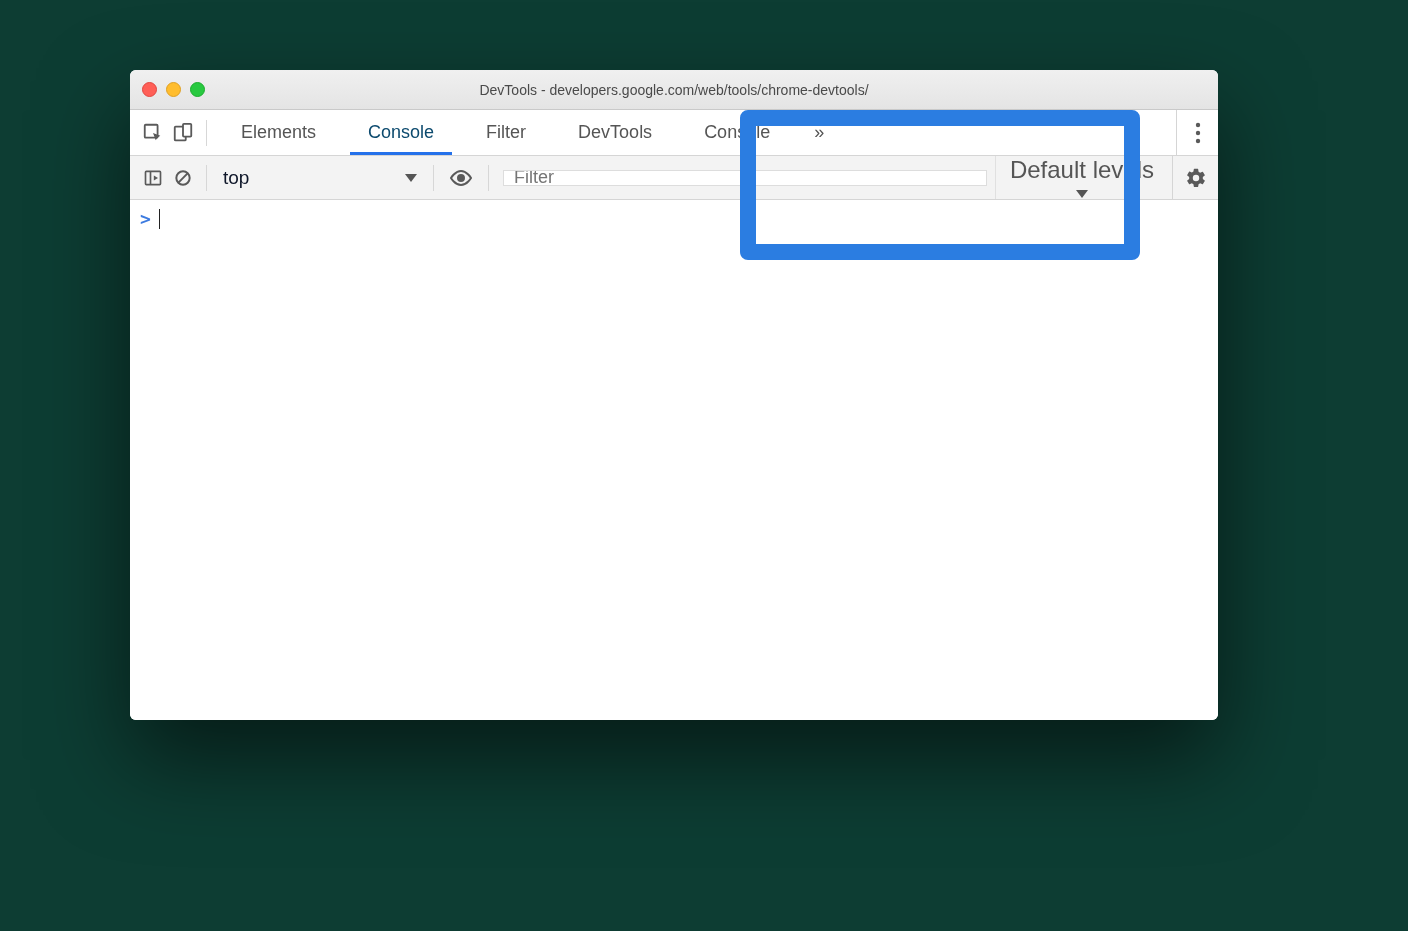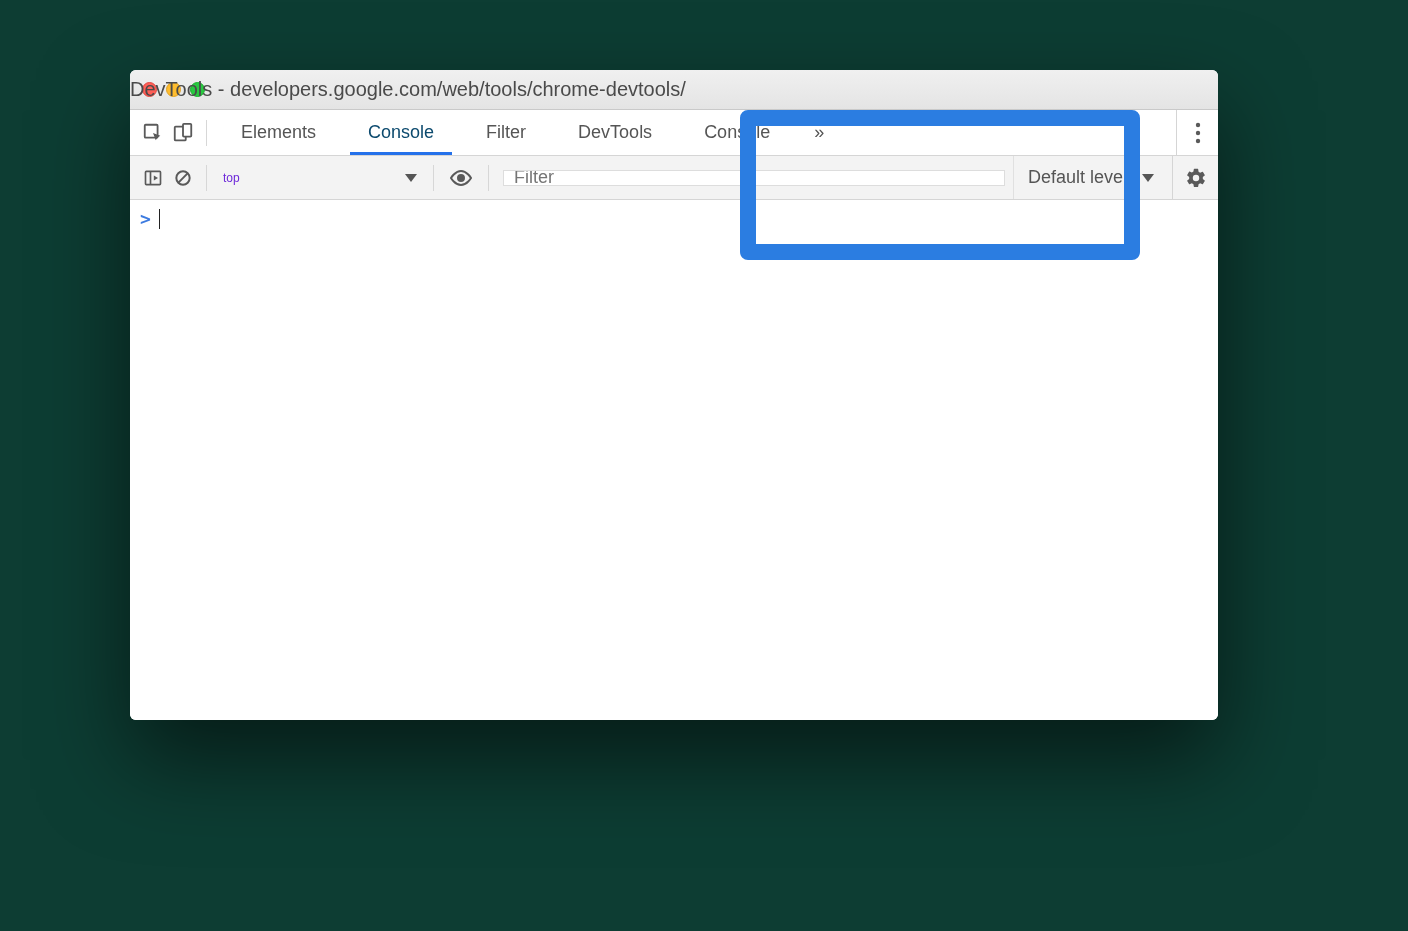--- a/index.html
+++ b/index.html
@@ -34,22 +34,22 @@
     position: relative;
   }
   .traffic { display: flex; gap: 9px; }
   .dot { width: 15px; height: 15px; border-radius: 50%; }
   .dot.red { background:#ff5f57; border:1px solid #e24640;}
   .dot.yellow { background:#ffbd2e; border:1px solid #dfa023;}
   .dot.green { background:#28c940; border:1px solid #1bad2d;}
   .titletext {
     position:absolute;
     left:0; right:0;
-    text-align:left;
-    font-size:20px;
+    text-align:center;
+    font-size:14px;
     color:#4a4a4a;
     pointer-events:none;
   }
   
   .tabs-row {
     height:46px;
     border-bottom:1px solid #d5d5d5;
     display:flex;
     align-items:center;
     padding-left:8px;
@@ -88,21 +88,21 @@
   .toolbar {
     height:44px;
     border-bottom:1px solid #d5d5d5;
     display:flex; align-items:center;
     padding-left:8px;
     background:#f3f3f3;
     position:relative;
   }
   .context-select {
     display:flex; align-items:center;
-    font-size:12px; color:#6d28d9;
+    font-size:19px; color:#0f172a;
     width:210px;
     justify-content:space-between;
     padding:0 8px;
     cursor:pointer;
   }
   .tri-down {
     width:0;height:0;border-left:6px solid transparent;border-right:6px solid transparent;border-top:8px solid #555;
   }
   .eye-wrap { margin:0 4px; }
   .filter-input {
@@ -113,25 +113,26 @@
     background:#fff;
     font-size:18px;
     padding:0 10px;
     color:#888;
     outline:none;
     margin-left:6px;
     margin-right:8px;
   }
   .levels {
     display:flex; align-items:center; gap:6px;
-    font-size:18px; color:#555;
+    font-size:24px; color:#555;
     padding:0 18px 0 14px;
     height:100%;
     cursor:pointer;
     border-left:1px solid #e0e0e0;
+    flex-direction:column;
   }
   .gear-wrap {
     width:46px; height:100%;
     display:flex;align-items:center;justify-content:center;
     border-left:1px solid #d5d5d5;
     color:#5a5a5a;
     cursor:pointer;
   }
   
   .console-body {

